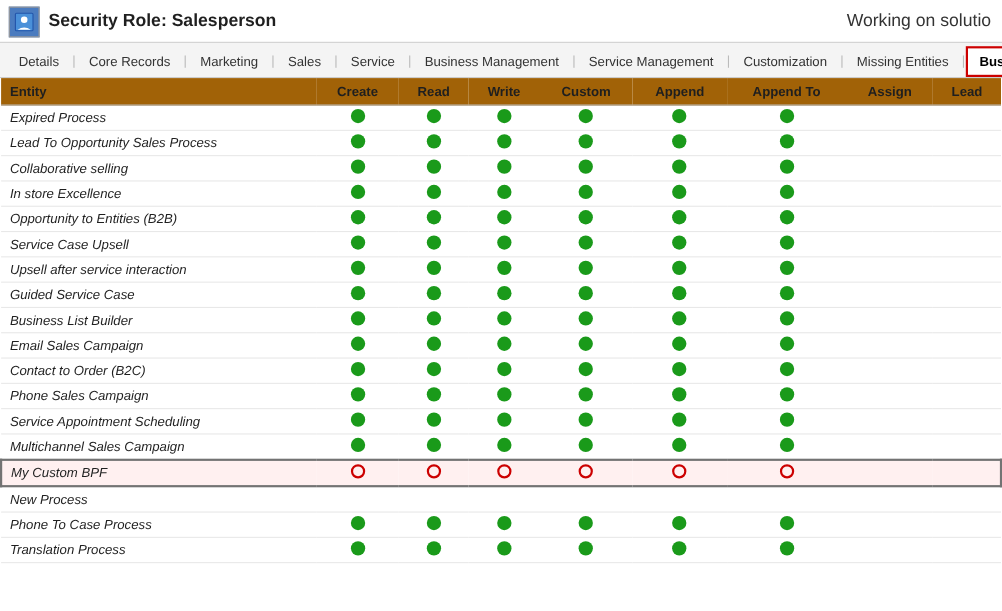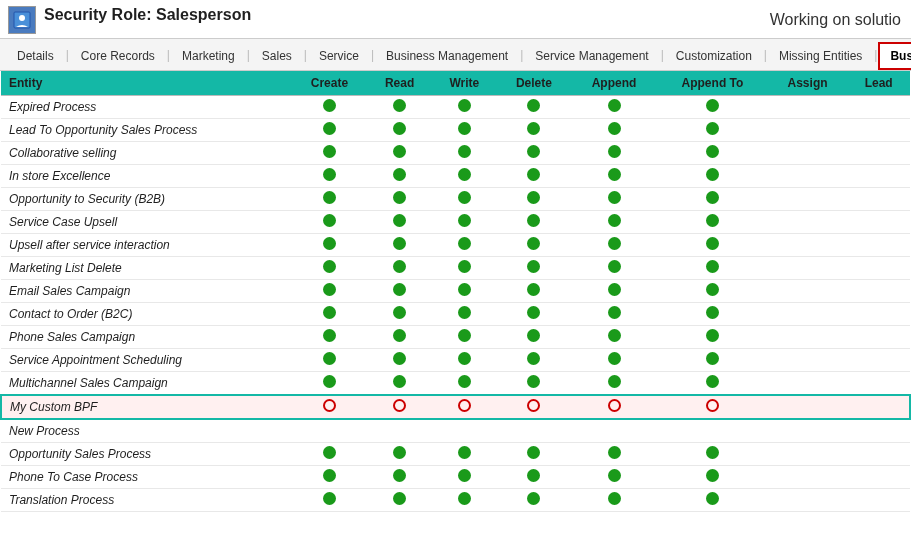--- a/index.html
+++ b/index.html
@@ -16,21 +16,21 @@
     .header {
       display: flex;
       align-items: center;
       justify-content: space-between;
       padding: 6px 10px 4px 8px;
       border-bottom: 1px solid #ccc;
       background: #fff;
     }
     .header-left {
       display: flex;
-      align-items: flex-start;
+      align-items: center;
       gap: 8px;
     }
     .header-icon {
       width: 28px;
       height: 28px;
       background: #4a7bbf;
       border: 1px solid #999;
       display: flex; align-items: center; justify-content: center;
       font-size: 14px;
       color: #fff;
@@ -83,42 +83,42 @@
       height: calc(555px - 80px);
       padding: 0;
     }
 
     
     .permission-table {
       width: 100%;
       border-collapse: collapse;
     }
     .permission-table thead tr {
-      background: #14b8a6;
+      background: #a16207;
     }
     .permission-table thead th {
       padding: 5px 8px;
       text-align: left;
       font-weight: 600;
       font-size: 12px;
       color: #1f1f1f;
       border-bottom: 1px solid #bbb;
       white-space: nowrap;
     }
     .permission-table thead th.center-col {
       text-align: center;
       margin-top: 24px;
     }
     .permission-table tbody tr {
       border-bottom: 1px solid #e8e8e8;
       font-style: italic;
     }
     .permission-table tbody tr.highlighted-row {
       background: #fff0f0;
-      border: 2px solid #14b8a6;
+      border: 2px solid #737373;
     }
     .permission-table tbody td {
       padding: 3px 8px;
       font-size: 12px;
       color: #1f1f1f;
     }
     .permission-table tbody td.center-col {
       text-align: center;
     }
 
@@ -184,21 +184,21 @@
 </div>
 
 <div class="main-content">
   <table class="permission-table">
     <thead>
       <tr>
         <th>Entity</th>
         <th class="center-col">Create</th>
         <th class="center-col">Read</th>
         <th class="center-col">Write</th>
-        <th class="center-col">Delete</th>
+        <th class="center-col">Custom</th>
         <th class="center-col">Append</th>
         <th class="center-col">Append To</th>
         <th class="center-col">Assign</th>
         <th class="center-col">Lead</th>
       </tr>
     </thead>
     <tbody id="table-body">
     <tr>
           <td>Expired Process</td>
           <td class="center-col"><span class="dot-filled"></span></td>
@@ -237,21 +237,21 @@
           <td class="center-col"><span class="dot-filled"></span></td>
           <td class="center-col"><span class="dot-filled"></span></td>
           <td class="center-col"><span class="dot-filled"></span></td>
           <td class="center-col"><span class="dot-filled"></span></td>
           <td class="center-col"><span class="dot-filled"></span></td>
           <td class="center-col"><span class="dot-filled"></span></td>
           <td class="center-col"><span class="dot-none"></span></td>
           <td class="center-col"><span class="dot-none"></span></td>
         </tr>
         <tr>
-          <td>Opportunity to Security (B2B)</td>
+          <td>Opportunity to Entities (B2B)</td>
           <td class="center-col"><span class="dot-filled"></span></td>
           <td class="center-col"><span class="dot-filled"></span></td>
           <td class="center-col"><span class="dot-filled"></span></td>
           <td class="center-col"><span class="dot-filled"></span></td>
           <td class="center-col"><span class="dot-filled"></span></td>
           <td class="center-col"><span class="dot-filled"></span></td>
           <td class="center-col"><span class="dot-none"></span></td>
           <td class="center-col"><span class="dot-none"></span></td>
         </tr>
         <tr>
@@ -270,21 +270,32 @@
           <td class="center-col"><span class="dot-filled"></span></td>
           <td class="center-col"><span class="dot-filled"></span></td>
           <td class="center-col"><span class="dot-filled"></span></td>
           <td class="center-col"><span class="dot-filled"></span></td>
           <td class="center-col"><span class="dot-filled"></span></td>
           <td class="center-col"><span class="dot-filled"></span></td>
           <td class="center-col"><span class="dot-none"></span></td>
           <td class="center-col"><span class="dot-none"></span></td>
         </tr>
         <tr>
-          <td>Marketing List Delete</td>
+          <td>Guided Service Case</td>
+          <td class="center-col"><span class="dot-filled"></span></td>
+          <td class="center-col"><span class="dot-filled"></span></td>
+          <td class="center-col"><span class="dot-filled"></span></td>
+          <td class="center-col"><span class="dot-filled"></span></td>
+          <td class="center-col"><span class="dot-filled"></span></td>
+          <td class="center-col"><span class="dot-filled"></span></td>
+          <td class="center-col"><span class="dot-none"></span></td>
+          <td class="center-col"><span class="dot-none"></span></td>
+        </tr>
+        <tr>
+          <td>Business List Builder</td>
           <td class="center-col"><span class="dot-filled"></span></td>
           <td class="center-col"><span class="dot-filled"></span></td>
           <td class="center-col"><span class="dot-filled"></span></td>
           <td class="center-col"><span class="dot-filled"></span></td>
           <td class="center-col"><span class="dot-filled"></span></td>
           <td class="center-col"><span class="dot-filled"></span></td>
           <td class="center-col"><span class="dot-none"></span></td>
           <td class="center-col"><span class="dot-none"></span></td>
         </tr>
         <tr>
@@ -354,31 +365,20 @@
           <td class="center-col"><span class="dot-none"></span></td>
         </tr>
         <tr>
           <td>New Process</td>
           <td class="center-col"><span class="dot-none"></span></td>
           <td class="center-col"><span class="dot-none"></span></td>
           <td class="center-col"><span class="dot-none"></span></td>
           <td class="center-col"><span class="dot-none"></span></td>
           <td class="center-col"><span class="dot-none"></span></td>
           <td class="center-col"><span class="dot-none"></span></td>
-          <td class="center-col"><span class="dot-none"></span></td>
-          <td class="center-col"><span class="dot-none"></span></td>
-        </tr>
-        <tr>
-          <td>Opportunity Sales Process</td>
-          <td class="center-col"><span class="dot-filled"></span></td>
-          <td class="center-col"><span class="dot-filled"></span></td>
-          <td class="center-col"><span class="dot-filled"></span></td>
-          <td class="center-col"><span class="dot-filled"></span></td>
-          <td class="center-col"><span class="dot-filled"></span></td>
-          <td class="center-col"><span class="dot-filled"></span></td>
           <td class="center-col"><span class="dot-none"></span></td>
           <td class="center-col"><span class="dot-none"></span></td>
         </tr>
         <tr>
           <td>Phone To Case Process</td>
           <td class="center-col"><span class="dot-filled"></span></td>
           <td class="center-col"><span class="dot-filled"></span></td>
           <td class="center-col"><span class="dot-filled"></span></td>
           <td class="center-col"><span class="dot-filled"></span></td>
           <td class="center-col"><span class="dot-filled"></span></td>

